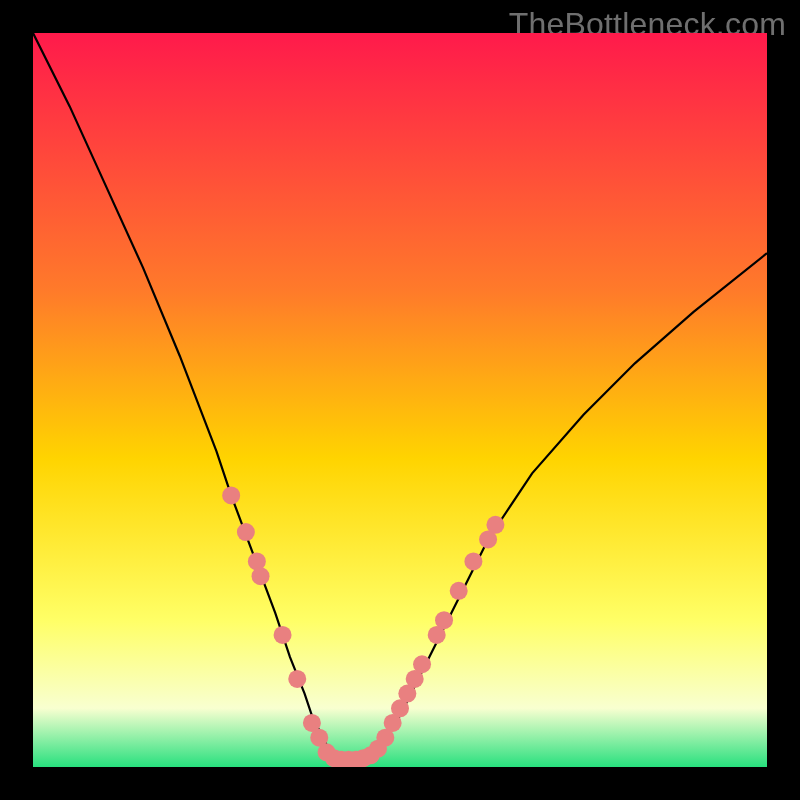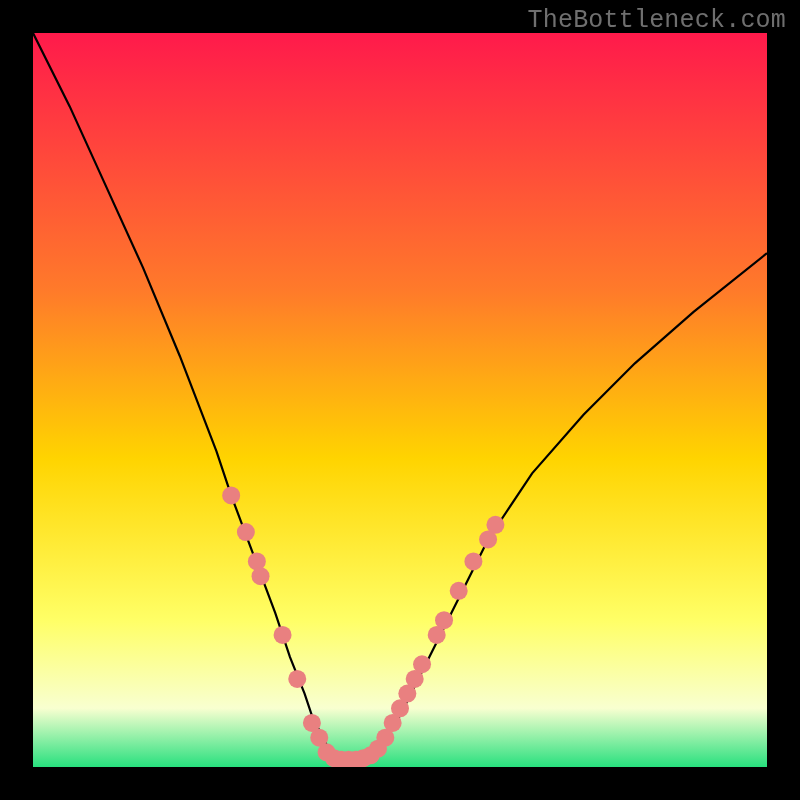--- a/index.html
+++ b/index.html
@@ -17,24 +17,23 @@
     top: 0;
     width: 800px;
     height: 800px;
     background: #000;
   }
   .watermark {
     position: absolute;
     top: 6px;
     right: 14px;
     color: #6f6f6f;
-    font-size: 25px;
+    font-size: 32px;
     font-weight: 400;
     letter-spacing: 0.2px;
-    font-family: Liberation Mono, monospace;
   }
   .plot {
     position: absolute;
     left: 33px;
     top: 33px;
     width: 734px;
     height: 734px;
   }
   .plot svg {
     display: block;

